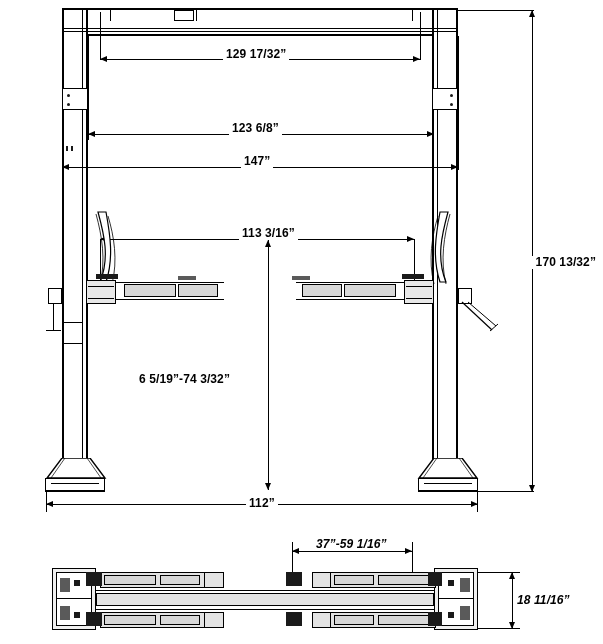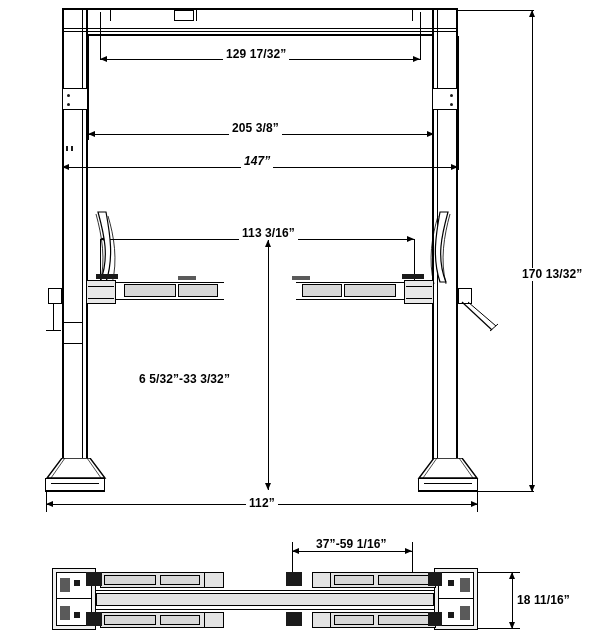--- a/index.html
+++ b/index.html
@@ -173,28 +173,28 @@
     </div>
     <div class="ln-v" style="left:100px;top:12px;height:48px;"></div>
     <div class="ln-v" style="left:420px;top:12px;height:48px;"></div>
     <div class="dim-label big" style="left:223px;top:47px;">129 17/32”</div>
 
     <div class="abs" style="left:88px;top:130px;width:346px;height:10px;">
       <div class="ln-h" style="left:0;top:4px;width:346px;"></div>
       <div class="arw arw-l" style="left:0;top:1px;"></div>
       <div class="arw arw-r" style="left:339px;top:1px;"></div>
     </div>
-    <div class="dim-label big" style="left:229px;top:121px;">205 3/8”</div>
+    <div class="dim-label big" style="left:229px;top:121px;">123 6/8”</div>
 
     <div class="abs" style="left:62px;top:163px;width:396px;height:10px;">
       <div class="ln-h" style="left:0;top:4px;width:396px;"></div>
       <div class="arw arw-l" style="left:0;top:1px;"></div>
       <div class="arw arw-r" style="left:389px;top:1px;"></div>
     </div>
-    <div class="dim-label big" style="left:241px;top:154px;font-style:italic;">147”</div>
+    <div class="dim-label big" style="left:241px;top:154px;">147”</div>
 
     <div class="abs" style="left:100px;top:235px;width:314px;height:10px;">
       <div class="ln-h" style="left:0;top:4px;width:314px;"></div>
       <div class="arw arw-l" style="left:0;top:1px;"></div>
       <div class="arw arw-r" style="left:307px;top:1px;"></div>
     </div>
     <div class="ln-v" style="left:100px;top:239px;height:42px;"></div>
     <div class="ln-v" style="left:414px;top:239px;height:42px;"></div>
     <div class="dim-label big" style="left:239px;top:226px;">113 3/16”</div>
 
@@ -236,41 +236,41 @@
     <div class="fill-dark" style="left:402px;top:274px;width:22px;height:5px;"></div>
     <div class="fill-mid" style="left:292px;top:276px;width:18px;height:4px;"></div>
 
     <div class="abs" style="left:528px;top:10px;width:10px;height:482px;">
       <div class="ln-v" style="left:4px;top:0;height:482px;"></div>
       <div class="arw-v arw-u" style="left:1px;top:0;"></div>
       <div class="arw-v arw-d" style="left:1px;top:475px;"></div>
     </div>
     <div class="ln-h" style="left:458px;top:10px;width:76px;"></div>
     <div class="ln-h" style="left:470px;top:491px;width:64px;"></div>
-    <div class="dim-label big" style="left:519px;top:268px;width:74px;text-align:left;white-space:normal;line-height:13px;">170 13/32”</div>
+    <div class="dim-label big" style="left:519px;top:256px;width:74px;text-align:right;white-space:normal;line-height:13px;">170 13/32”</div>
 
     <div class="abs" style="left:264px;top:240px;width:10px;height:250px;">
       <div class="ln-v" style="left:4px;top:0;height:250px;"></div>
       <div class="arw-v arw-u" style="left:1px;top:0;"></div>
       <div class="arw-v arw-d" style="left:1px;top:243px;"></div>
     </div>
-    <div class="dim-label big" style="left:136px;top:372px;">6 5/32”-33 3/32”</div>
+    <div class="dim-label big" style="left:136px;top:372px;">6 5/19”-74 3/32”</div>
 
     <div class="ln-v" style="left:46px;top:490px;height:22px;"></div>
     <div class="ln-v" style="left:477px;top:490px;height:22px;"></div>
     <div class="abs" style="left:46px;top:500px;width:432px;height:10px;">
       <div class="ln-h" style="left:0;top:4px;width:432px;"></div>
       <div class="arw arw-l" style="left:0;top:1px;"></div>
       <div class="arw arw-r" style="left:425px;top:1px;"></div>
     </div>
     <div class="dim-label big" style="left:246px;top:496px;">112”</div>
 
   </div>
 
-  <div class="abs" style="left:0;top:520px;width:490px;height:124px;">
+  <div class="abs" style="left:0;top:520px;width:490px;height:124px;font-style:italic;">
 
     <div class="ln-v" style="left:292px;top:22px;height:34px;"></div>
     <div class="ln-v" style="left:412px;top:22px;height:34px;"></div>
     <div class="abs" style="left:292px;top:27px;width:120px;height:10px;">
       <div class="ln-h" style="left:0;top:4px;width:120px;"></div>
       <div class="arw arw-l" style="left:0;top:1px;"></div>
       <div class="arw arw-r" style="left:113px;top:1px;"></div>
     </div>
     <div class="dim-label big" style="left:313px;top:17px;">37”-59 1/16”</div>
 

